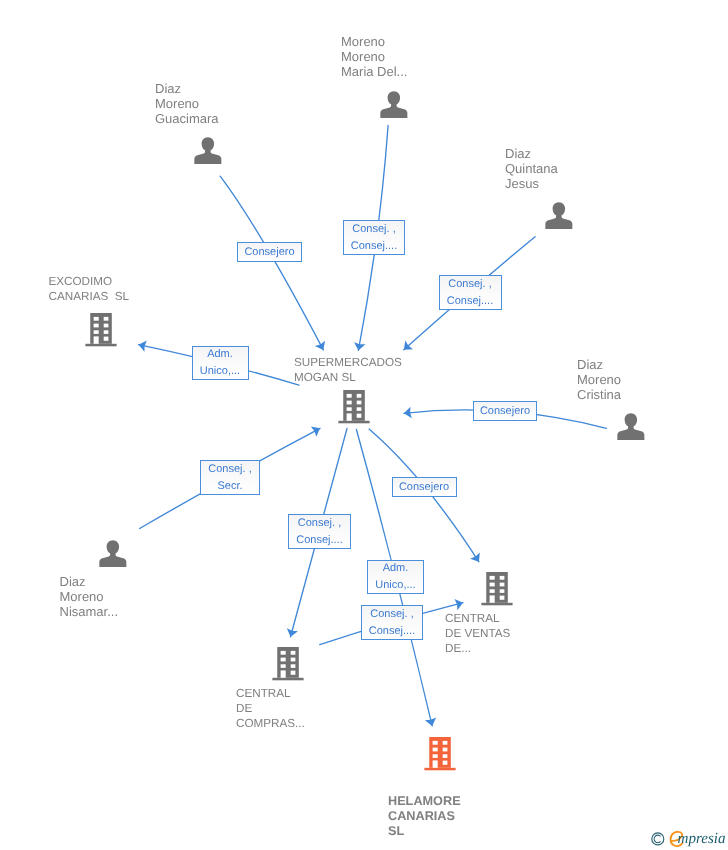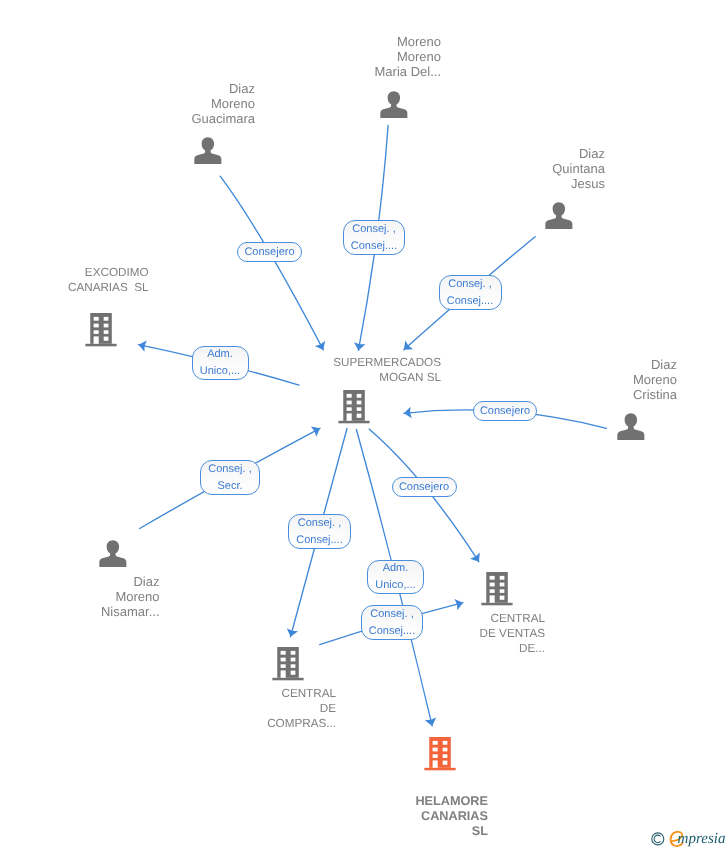--- a/index.html
+++ b/index.html
@@ -2,26 +2,26 @@
 <html><head>
 <meta charset="utf-8">
 <title>Empresia network graph</title>
 <style>
   html,body{margin:0;padding:0;background:#ffffff;}
   body{width:728px;height:850px;overflow:hidden;
        font-family:"Liberation Sans",sans-serif;
        -webkit-font-smoothing:antialiased;text-rendering:geometricPrecision;}
   #stage{position:relative;width:728px;height:850px;background:#fff;}
   svg#edges{position:absolute;left:0;top:0;width:728px;height:850px;}
-  .nlabel{position:absolute;text-align:right;color:#808080;line-height:15px;white-space:pre;}
+  .nlabel{position:absolute;text-align:left;color:#808080;line-height:15px;white-space:pre;}
   .nlabel.person{font-size:13px;}
   .nlabel.company{font-size:11.7px;}
   .nlabel.bold{font-weight:bold;font-size:12.7px;margin-top:20px;}
   .icon{position:absolute;}
-  .elabel{position:absolute;border:1px solid #4a8fdb;border-radius:12px;
+  .elabel{position:absolute;border:1px solid #4a8fdb;border-radius:0;
           background:linear-gradient(180deg,#f4f4f4 0%,#fbfbfb 55%,#ffffff 100%);
           color:#3a7ad1;font-size:11px;line-height:17px;
           text-align:center;box-sizing:border-box;white-space:pre;
           display:flex;align-items:center;justify-content:center;}
   #brand{position:absolute;left:646px;top:828px;}
 </style>
 </head>
 <body>
 
 <div id="stage">
@@ -92,42 +92,42 @@
   <div>
     <svg class="icon person" style="left:98px;top:539px;" width="29.7" height="29.9" viewBox="0 0 29 29">
       <path fill="#717171" d="M14.5,1.1 C11.1,1.1 8.4,3.8 8.4,7.2 C8.4,10.6 10.0,13.0 11.8,13.9 L11.8,15.2 C11.8,16.1 11.0,16.8 9.6,17.2 L4.3,18.8 C2.4,19.4 1.3,20.7 1.3,22.4 L1.3,27.3 L27.7,27.3 L27.7,22.4 C27.7,20.7 26.6,19.4 24.7,18.8 L19.4,17.2 C18.0,16.8 17.2,16.1 17.2,15.2 L17.2,13.9 C19.0,13.0 20.6,10.6 20.6,7.2 C20.6,3.8 17.9,1.1 14.5,1.1 Z"></path>
     </svg>
     <div class="nlabel person" style="left:59.5px;top:574px;width:100px;">Diaz
 Moreno
 Nisamar...</div>
   </div>
 
   <div>
-    <div class="nlabel company" style="left:48.5px;top:265px;width:100px;">EXCODIMO
+    <div class="nlabel company" style="left:48.5px;top:274px;width:100px;">EXCODIMO
 CANARIAS  SL</div>
     <svg class="icon building" style="left:85px;top:310px;" width="32" height="37" viewBox="0 0 32 37">
       <g fill="#717171">
           <rect x="5.25" y="3.0" width="21.55" height="30.8"></rect>
           <rect x="0.4" y="33.8" width="31.2" height="2.5"></rect>
         </g>
       <g fill="#ffffff">
         <rect x="8.6" y="6.9" width="5.1" height="3.8"></rect>
           <rect x="18.7" y="6.9" width="4.7" height="3.8"></rect>
         <rect x="8.6" y="13.6" width="5.1" height="3.8"></rect>
           <rect x="18.7" y="13.6" width="4.7" height="3.8"></rect>
         <rect x="8.6" y="20.3" width="5.1" height="3.6"></rect>
           <rect x="18.7" y="20.3" width="4.7" height="3.6"></rect>
         <rect x="8.6" y="26.4" width="5.1" height="7.4"></rect>
           <rect x="18.7" y="26.6" width="4.7" height="4.2"></rect>
       </g>
     </svg>
   </div>
 
   <div>
-    <div class="nlabel company" style="left:294px;top:354.5px;width:115px;margin-left:32px;">SUPERMERCADOS
+    <div class="nlabel company" style="left:294px;top:354.5px;width:115px;">SUPERMERCADOS
 MOGAN SL</div>
     <svg class="icon building" style="left:337.8px;top:386.6px;" width="32" height="37" viewBox="0 0 32 37">
       <g fill="#717171">
           <rect x="5.25" y="3.0" width="21.55" height="30.8"></rect>
           <rect x="0.4" y="33.8" width="31.2" height="2.5"></rect>
         </g>
       <g fill="#ffffff">
         <rect x="8.6" y="6.9" width="5.1" height="3.8"></rect>
           <rect x="18.7" y="6.9" width="4.7" height="3.8"></rect>
         <rect x="8.6" y="13.6" width="5.1" height="3.8"></rect>

